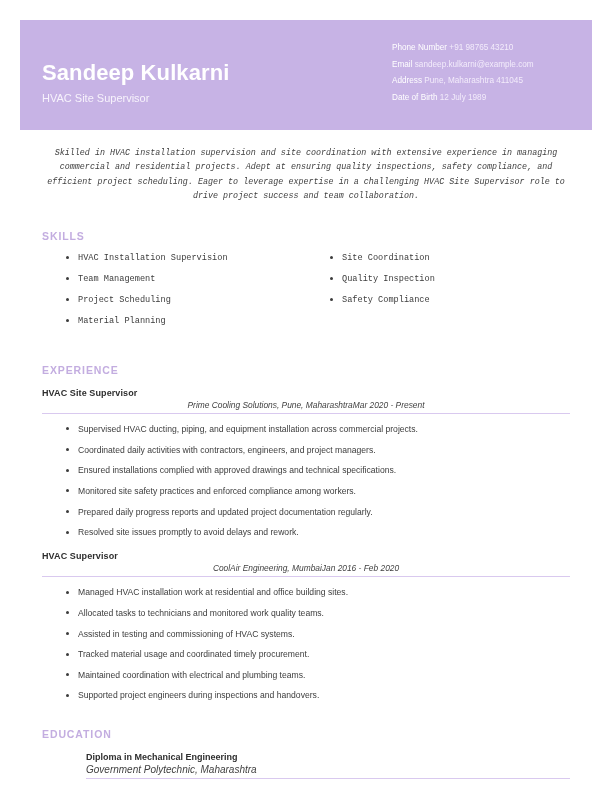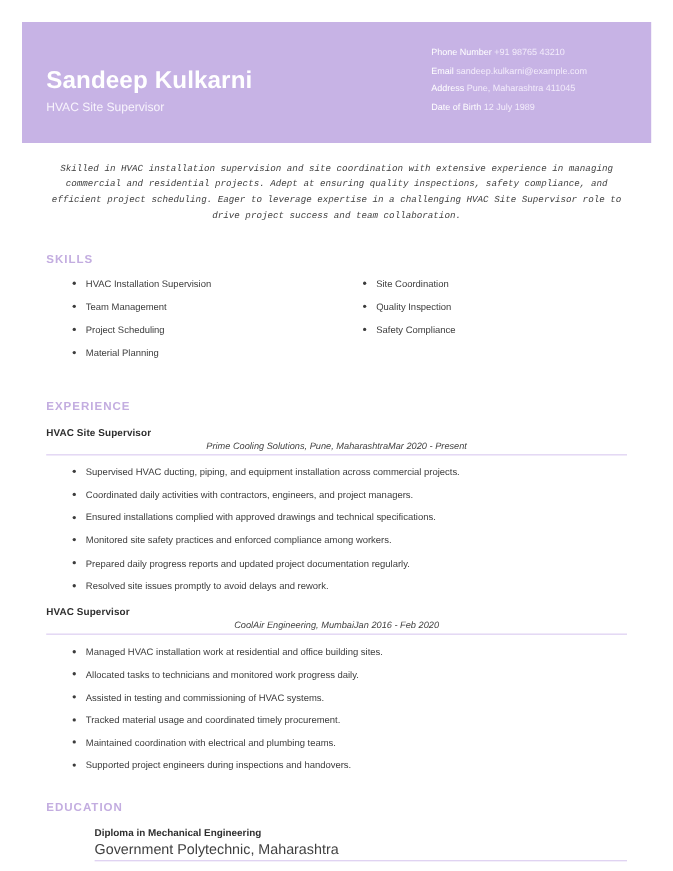--- a/index.html
+++ b/index.html
@@ -106,20 +106,21 @@
 
   
   .skills-grid {
     display: flex;
     margin-top: 10px;
   }
 
   .skills-col {
     width: 50%;
     padding-left: 24px;
+    font-family: Liberation Mono, monospace;
   }
 
   .skill-item {
     font-size: 8.6px;
     line-height: 1.45;
     color: #3c3c3c;
     position: relative;
     padding-left: 12px;
     margin-bottom: 8.5px;
   }
@@ -193,21 +194,22 @@
   .edu-degree {
     font-size: 9px;
     font-weight: bold;
     color: #2e2e2e;
   }
 
   .edu-meta {
     display: flex;
     justify-content: space-between;
     align-items: baseline;
-    font-size: 13px;
+    font-size: 10px;
+    font-style: italic;
     color: #3f3f3f;
     margin-top: 2.5px;
     padding-bottom: 3px;
     border-bottom: 1px solid #d9c9ef;
   }
 
   .cert-body { margin-top: 10px; }
 </style>
 </head>
 <body>
@@ -279,21 +281,21 @@
     </div>
 
     <div class="job">
       <div class="job-role">HVAC Supervisor</div>
       <div class="job-meta">
         <span>CoolAir Engineering, Mumbai</span>
         <span>Jan 2016 - Feb 2020</span>
       </div>
       <div class="job-bullets">
         <div class="bullet">Managed HVAC installation work at residential and office building sites.</div>
-        <div class="bullet">Allocated tasks to technicians and monitored work progress daily.</div>
+        <div class="bullet">Allocated tasks to technicians and monitored work quality teams.</div>
         <div class="bullet">Assisted in testing and commissioning of HVAC systems.</div>
         <div class="bullet">Tracked material usage and coordinated timely procurement.</div>
         <div class="bullet">Maintained coordination with electrical and plumbing teams.</div>
         <div class="bullet">Supported project engineers during inspections and handovers.</div>
       </div>
     </div>
   </div>
 
   <div class="section education-section">
     <div class="section-title">EDUCATION</div>

